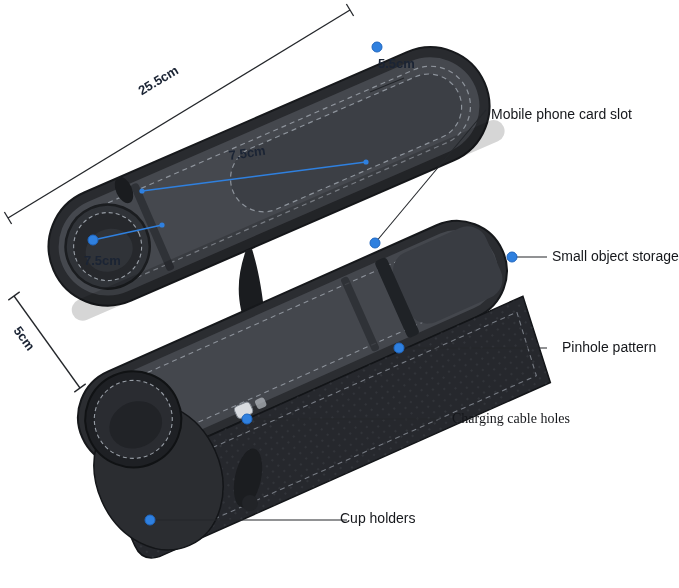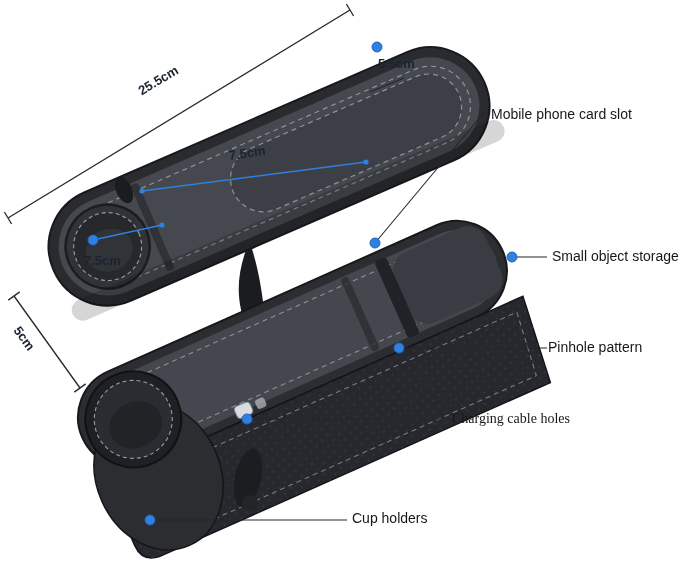--- a/index.html
+++ b/index.html
@@ -98,17 +98,17 @@
   </svg>
 
   <div class="label dim rot" style="left:136px;top:86px;transform:rotate(-31deg);">25.5cm</div>
   <div class="label dim" style="left:378px;top:57px;">5.5cm</div>
   <div class="label dim rot" style="left:228px;top:149px;transform:rotate(-8deg);">7.5cm</div>
   <div class="label dim" style="left:84px;top:254px;">7.5cm</div>
   <div class="label dim rot" style="left:22px;top:324px;transform:rotate(54deg);">5cm</div>
 
   <div class="label callout" style="left:491px;top:95px;margin-top:12px;">Mobile phone card slot</div>
   <div class="label callout" style="left:552px;top:249px;">Small object storage</div>
-  <div class="label callout" style="left:548px;top:340px;">Pinhole pattern</div>
+  <div class="label callout" style="left:562px;top:340px;">Pinhole pattern</div>
   <div class="label callout" style="left:452px;top:411px;font-family:Liberation Serif, serif;">Charging cable holes</div>
-  <div class="label callout" style="left:352px;top:511px;text-align:right;">Cup holders</div>
+  <div class="label callout" style="left:340px;top:511px;text-align:right;">Cup holders</div>
 
 </div>
 
 </body></html>

